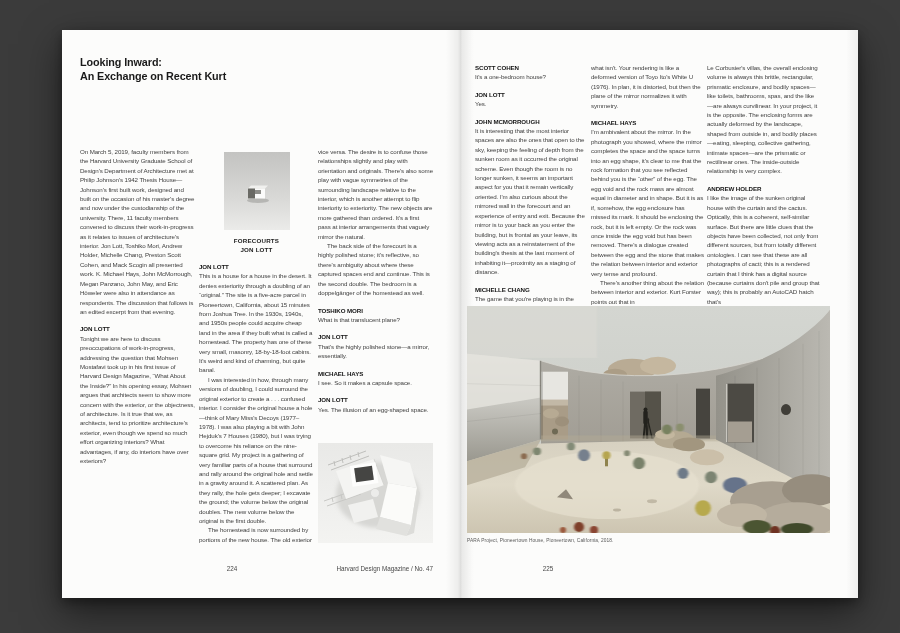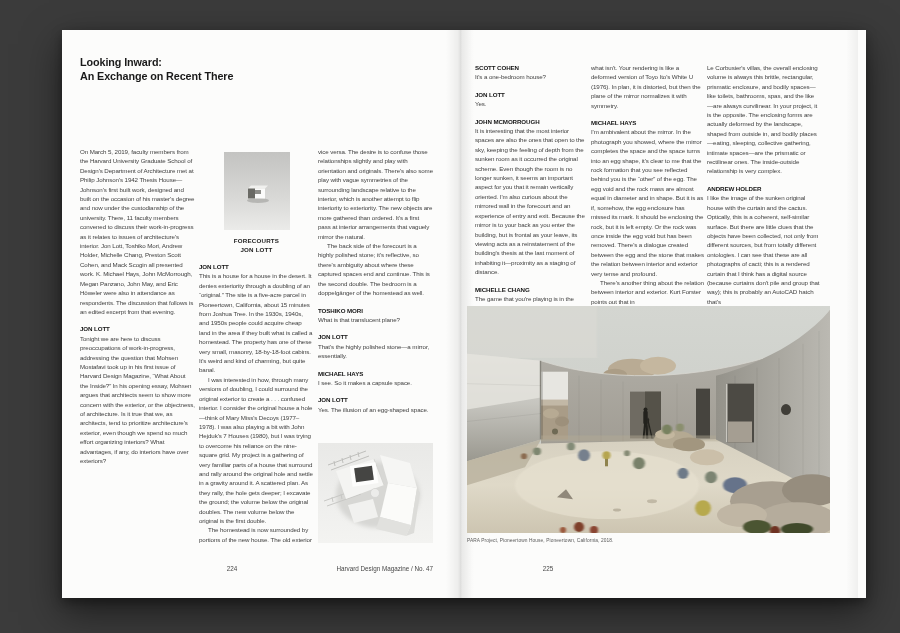--- a/index.html
+++ b/index.html
@@ -1,19 +1,19 @@
 <!DOCTYPE html>
 <html><head>
 <meta charset="utf-8">
 <style>
   html,body{margin:0;padding:0;background:#3b3b3b;}
   .stage{position:relative;width:900px;height:633px;background:#3b3b3b;overflow:hidden;
          font-family:"Liberation Sans","DejaVu Sans",sans-serif;}
   .spread{position:absolute;left:62px;top:30px;width:796px;height:568px;background:#fcfcfb;
-          box-shadow:0 14px 36px rgba(0,0,0,.5),0 4px 10px rgba(0,0,0,.35);padding-left:8px;}
+          box-shadow:0 14px 36px rgba(0,0,0,.5),0 4px 10px rgba(0,0,0,.35);}
   .page{position:absolute;top:0;width:398px;height:568px;}
   .page-left{left:0;}
   .page-right{left:398px;background:linear-gradient(90deg,rgba(0,0,0,.03),rgba(0,0,0,0) 3%,rgba(0,0,0,0) 97%,rgba(0,0,0,.05));}
   .spine{position:absolute;left:384px;top:0;width:28px;height:568px;pointer-events:none;
          background:linear-gradient(90deg,rgba(0,0,0,0),rgba(0,0,0,.06) 42%,rgba(0,0,0,.10) 50%,rgba(0,0,0,.05) 58%,rgba(0,0,0,0));}
   .title{position:absolute;left:18px;top:26px;font-size:10.8px;line-height:13.6px;
          font-weight:bold;color:#1a1a1a;letter-spacing:-.1px;}
   .col{position:absolute;width:115px;font-size:6.2px;line-height:9.4px;letter-spacing:-.1px;color:#3e3e3e;}
   .page-right .col{width:113px;height:243px;overflow:hidden;}
   .spk{font-size:6.2px;font-weight:bold;color:#151515;margin:8px 0 0 0;line-height:9.4px;}
@@ -36,21 +36,21 @@
 </style>
 </head>
 <body>
 
 <div class="stage">
   <div class="spread">
 
     <div class="page page-left">
       <div class="title">
         <div>Looking Inward:</div>
-        <div>An Exchange on Recent There</div>
+        <div>An Exchange on Recent Kurt</div>
       </div>
 
       <div class="col" style="left:18px;top:117px;">
         <div class="blk">
           <p class="bd">On March 5, 2019, faculty members from the Harvard University Graduate School of Design's Department of Architecture met at Philip Johnson's 1942 Thesis House—Johnson's first built work, designed and built on the occasion of his master's degree and now under the custodianship of the university. There, 11 faculty members convened to discuss their work-in-progress as it relates to issues of architecture's interior. Jon Lott, Toshiko Mori, Andrew Holder, Michelle Chang, Preston Scott Cohen, and Mack Scogin all presented work. K. Michael Hays, John McMorrough, Megan Panzano, John May, and Eric Höweler were also in attendance as respondents. The discussion that follows is an edited excerpt from that evening.</p>
         </div>
         <div class="blk">
           <h3 class="spk">JON LOTT</h3>
           <p class="bd">Tonight we are here to discuss preoccupations of work-in-progress, addressing the question that Mohsen Mostafavi took up in his first issue of Harvard Design Magazine, “What About the Inside?” In his opening essay, Mohsen argues that architects seem to show more concern with the exterior, or the objectness, of architecture. Is it true that we, as architects, tend to prioritize architecture's exterior, even though we spend so much effort organizing interiors? What advantages, if any, do interiors have over exteriors?</p>
         </div>

